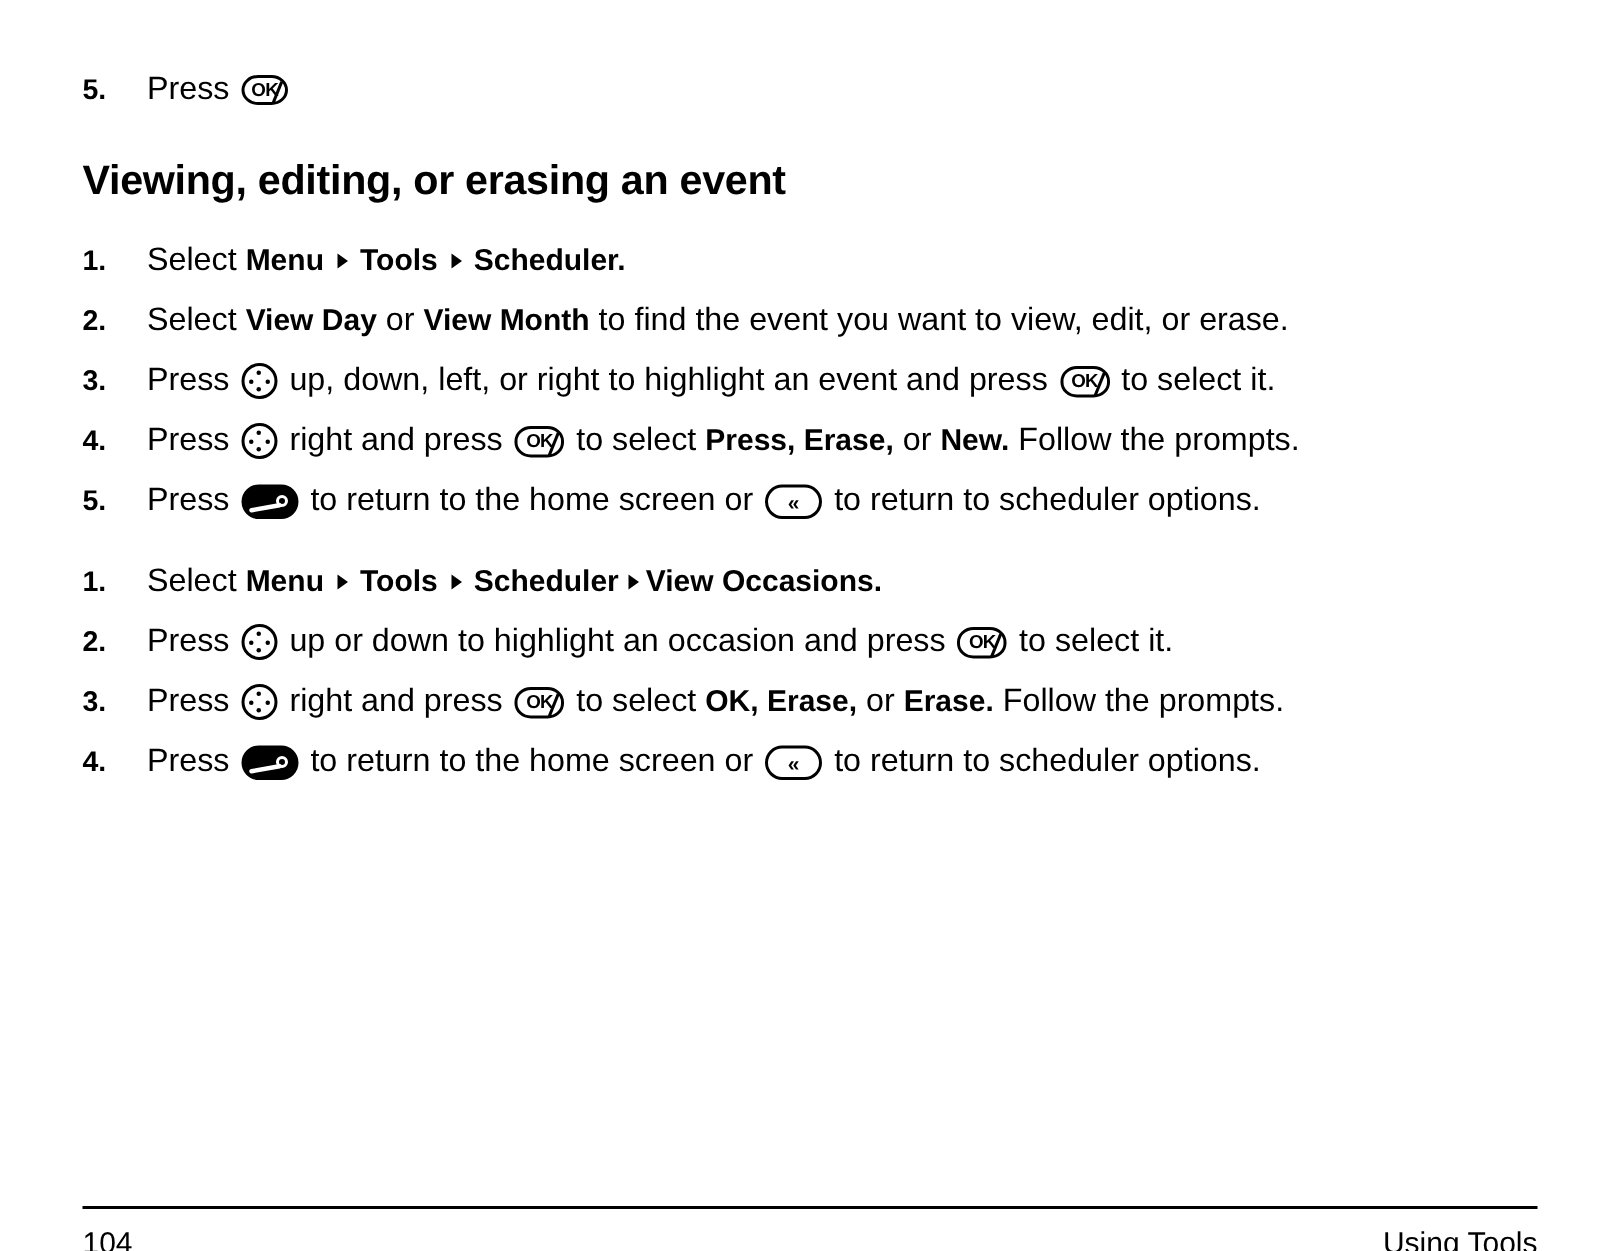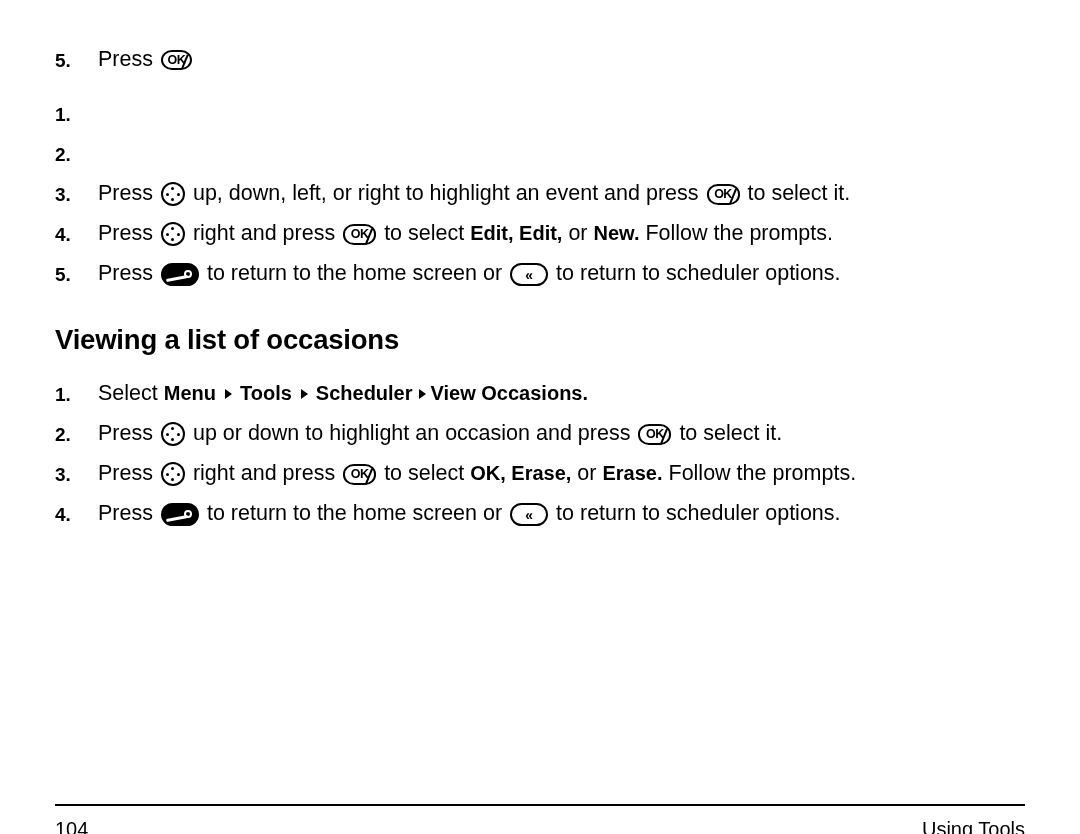--- a/index.html
+++ b/index.html
@@ -215,27 +215,39 @@
     <span class="num">5.</span>
     <span class="body">
       <span>Press</span>
       <span class="key key-ok" style="width:31px;height:20px;vertical-align:-4px;">
         <span class="glyph">OK</span>
         <span class="slash" style="height:15px;top:2px;"></span>
       </span>
     </span>
   </div>
 
+  <h2 class="heading" style="margin-top:28px;">Viewing, editing, or erasing an event</h2>
 
   <div class="step" style="margin-top:22px;">
     <span class="num">1.</span>
+    <span class="body">
+      <span>Select</span>
+      <span class="bold">Menu</span><span class="arrow"></span><span class="bold">Tools</span><span class="arrow"></span><span class="bold">Scheduler.</span>
+    </span>
   </div>
 
   <div class="step" style="margin-top:8px;">
     <span class="num">2.</span>
+    <span class="body">
+      <span>Select</span>
+      <span class="bold">View Day</span>
+      <span>or</span>
+      <span class="bold">View Month</span>
+      <span>to find the event you want to view, edit, or erase.</span>
+    </span>
   </div>
 
   <div class="step" style="margin-top:8px;">
     <span class="num">3.</span>
     <span class="body">
       <span>Press</span>
       <span class="key key-nav">
         <i class="t"></i>
         <i class="b"></i>
         <i class="l"></i>
@@ -259,21 +271,21 @@
         <i class="b"></i>
         <i class="l"></i>
         <i class="r"></i>
       </span>
       <span>right and press</span>
       <span class="key key-ok">
         <span class="glyph">OK</span>
         <span class="slash"></span>
       </span>
       <span>to select</span>
-      <span class="bold">Edit, Edit,</span>
+      <span class="bold">Press, Erase,</span>
       <span>or</span>
       <span class="bold">New.</span>
       <span>Follow the prompts.</span>
     </span>
   </div>
 
   <div class="step" style="margin-top:8px;">
     <span class="num">5.</span>
     <span class="body">
       <span>Press</span>
@@ -283,21 +295,20 @@
         <span class="hole"></span>
       </span>
       <span>to return to the home screen or</span>
       <span class="key key-back">
         <span class="chev">«</span>
       </span>
       <span>to return to scheduler options.</span>
     </span>
   </div>
 
-  <h2 class="heading" style="margin-top:34px;">Viewing a list of occasions</h2>
 
   <div class="step" style="margin-top:22px;">
     <span class="num">1.</span>
     <span class="body">
       <span>Select</span>
       <span class="bold">Menu</span><span class="arrow"></span><span class="bold">Tools</span><span class="arrow"></span><span class="bold">Scheduler</span><span class="arrow" style="margin:0 5px 0 6px;"></span><span class="bold">View Occasions.</span>
     </span>
   </div>
 
   <div class="step" style="margin-top:8px;">

